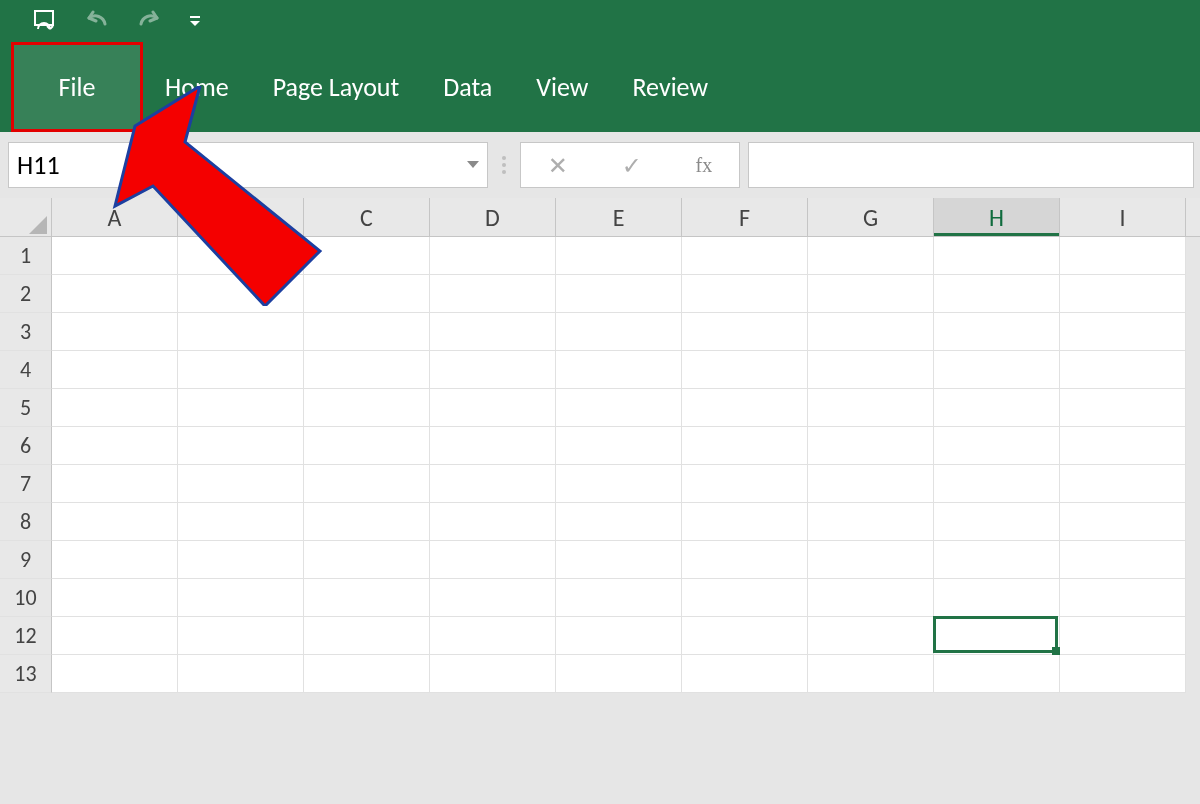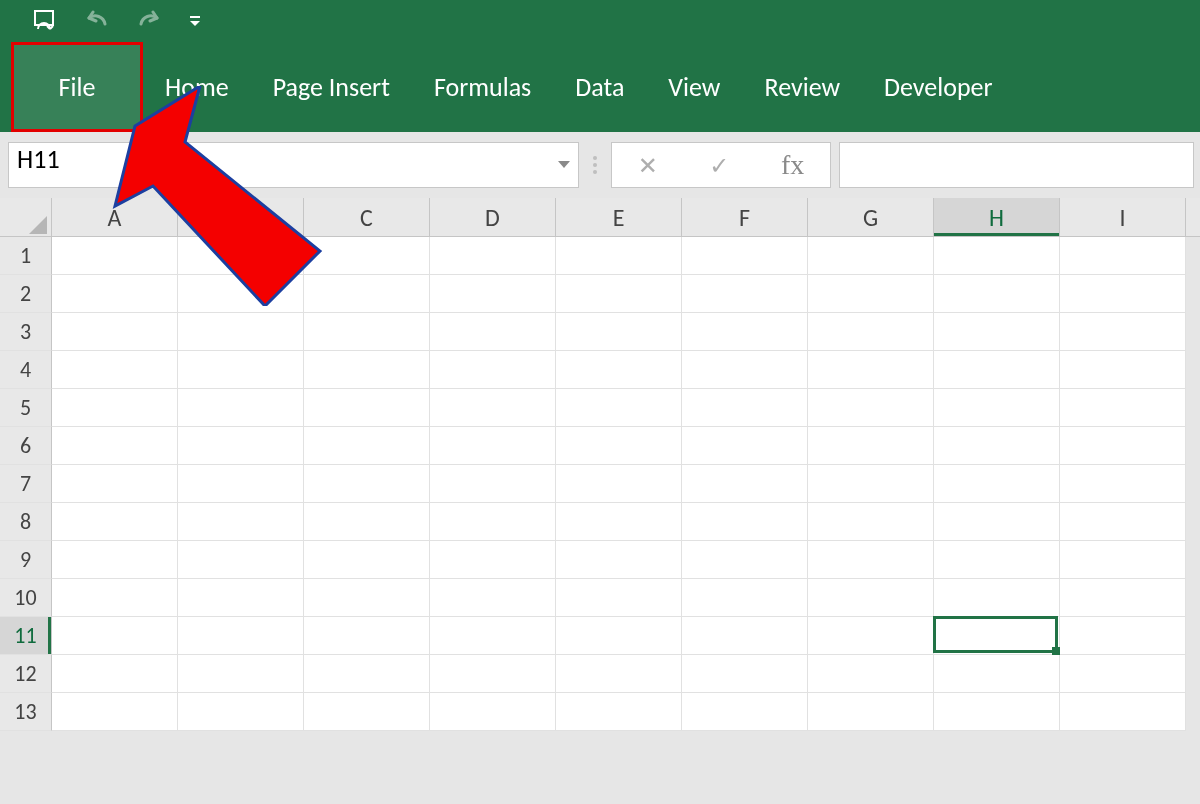--- a/index.html
+++ b/index.html
@@ -57,26 +57,26 @@
   
   .formula-strip {
     height: 66px;
     background: #e6e6e6;
     display: flex;
     align-items: center;
     padding: 0 6px 0 8px;
     position: relative;
   }
   .namebox {
-    width: 571px;
+    width: 480px;
     height: 46px;
     background: #fff;
     border: 1px solid #c7c7c7;
     display: flex;
-    align-items: flex-start;
+    align-items: center;
     padding-left: 8px;
     font-size: 26px;
   }
   .namebox-text { flex: 1; }
   .namebox-caret {
     width: 28px; height: 44px;
     display: flex; align-items: center; justify-content: center;
   }
   .namebox-caret svg { display:block; }
   .grip {
@@ -92,21 +92,21 @@
     width: 220px;
     height: 46px;
     background: #fff;
     border: 1px solid #c7c7c7;
     color: #aeaeae;
     display: flex; align-items:center; justify-content: space-around;
     font-size: 24px;
     font-style: italic;
   }
   .fb-buttons span { font-style: normal; }
-  .fx-label { font-style: italic; font-family: "Times New Roman", serif; font-size: 28px; color:#8a8a8a; }
+  .fx-label { font-style: italic; font-family: "Times New Roman", serif; font-size: 20px; color:#8a8a8a; }
   .formula-input {
     flex: 1;
     height: 46px;
     background: #fff;
     border: 1px solid #c7c7c7;
     margin-left: 8px;
   }
 
   
   .sheet {
@@ -217,36 +217,30 @@
 </div>
 
 <div class="ribbon">
   <div class="ribbon-tab file">
     <span>File</span>
   </div>
   <div class="ribbon-tab">
     <span>Home</span>
   </div>
   <div class="ribbon-tab">
-    <span>Page Insert</span>
-  </div>
-  <div class="ribbon-tab">
-    <span>Formulas</span>
+    <span>Page Layout</span>
   </div>
   <div class="ribbon-tab">
     <span>Data</span>
   </div>
   <div class="ribbon-tab">
     <span>View</span>
   </div>
   <div class="ribbon-tab">
     <span>Review</span>
-  </div>
-  <div class="ribbon-tab">
-    <span>Developer</span>
   </div>
 </div>
 
 <div class="formula-strip">
   <div class="namebox">
     <span class="namebox-text">H11</span>
     <span class="namebox-caret">
       <svg width="14" height="10" viewBox="0 0 14 10">
           <path d="M1 1 L7 8 L13 1 Z" fill="#8a8a8a"></path>
         </svg>
@@ -396,32 +390,20 @@
       <div class="cell"></div>
       <div class="cell"></div>
       <div class="cell"></div>
       <div class="cell"></div>
       <div class="cell"></div>
       <div class="cell"></div>
       <div class="cell"></div>
       <div class="cell"></div>
     </div>
     <div class="grid-row">
-      <div class="row-h active">11</div>
-      <div class="cell"></div>
-      <div class="cell"></div>
-      <div class="cell"></div>
-      <div class="cell"></div>
-      <div class="cell"></div>
-      <div class="cell"></div>
-      <div class="cell"></div>
-      <div class="cell"></div>
-      <div class="cell"></div>
-    </div>
-    <div class="grid-row">
       <div class="row-h">12</div>
       <div class="cell"></div>
       <div class="cell"></div>
       <div class="cell"></div>
       <div class="cell"></div>
       <div class="cell"></div>
       <div class="cell"></div>
       <div class="cell"></div>
       <div class="cell"></div>
       <div class="cell"></div>

